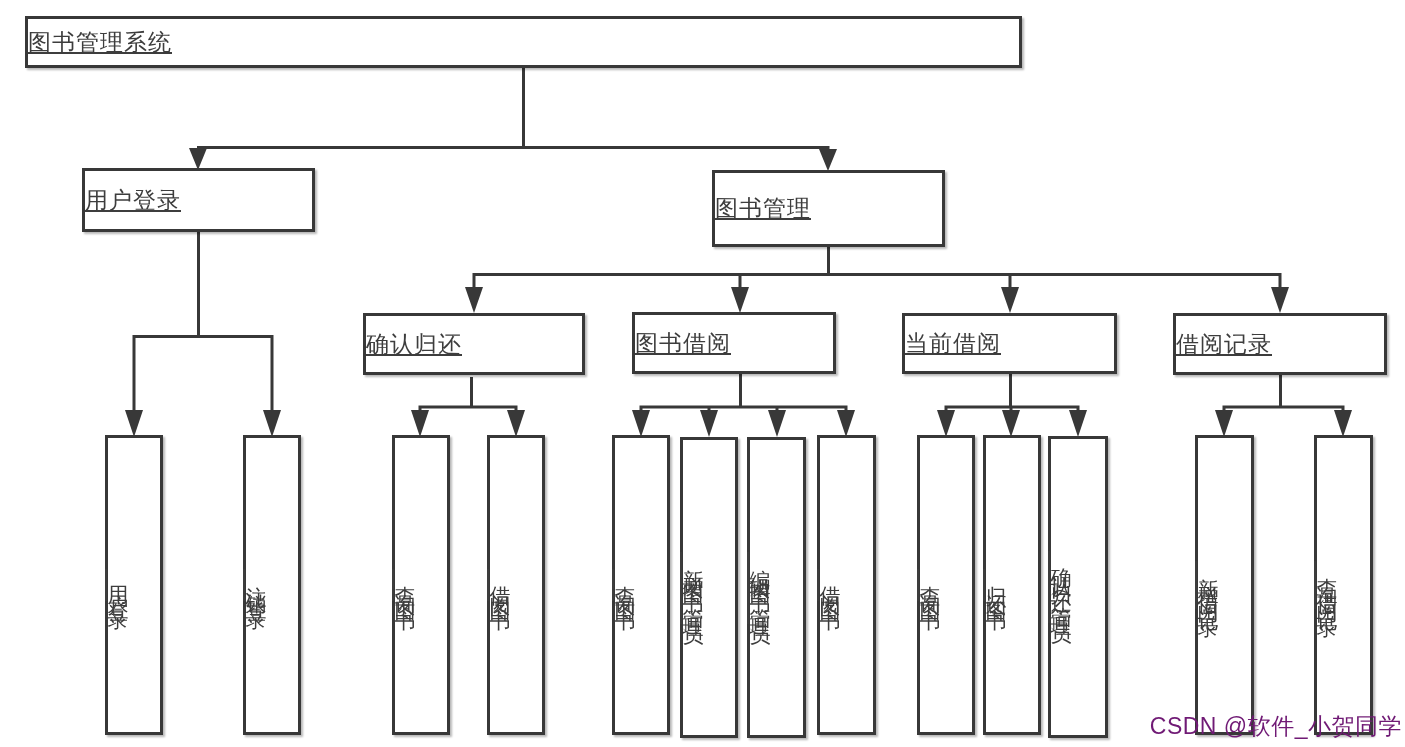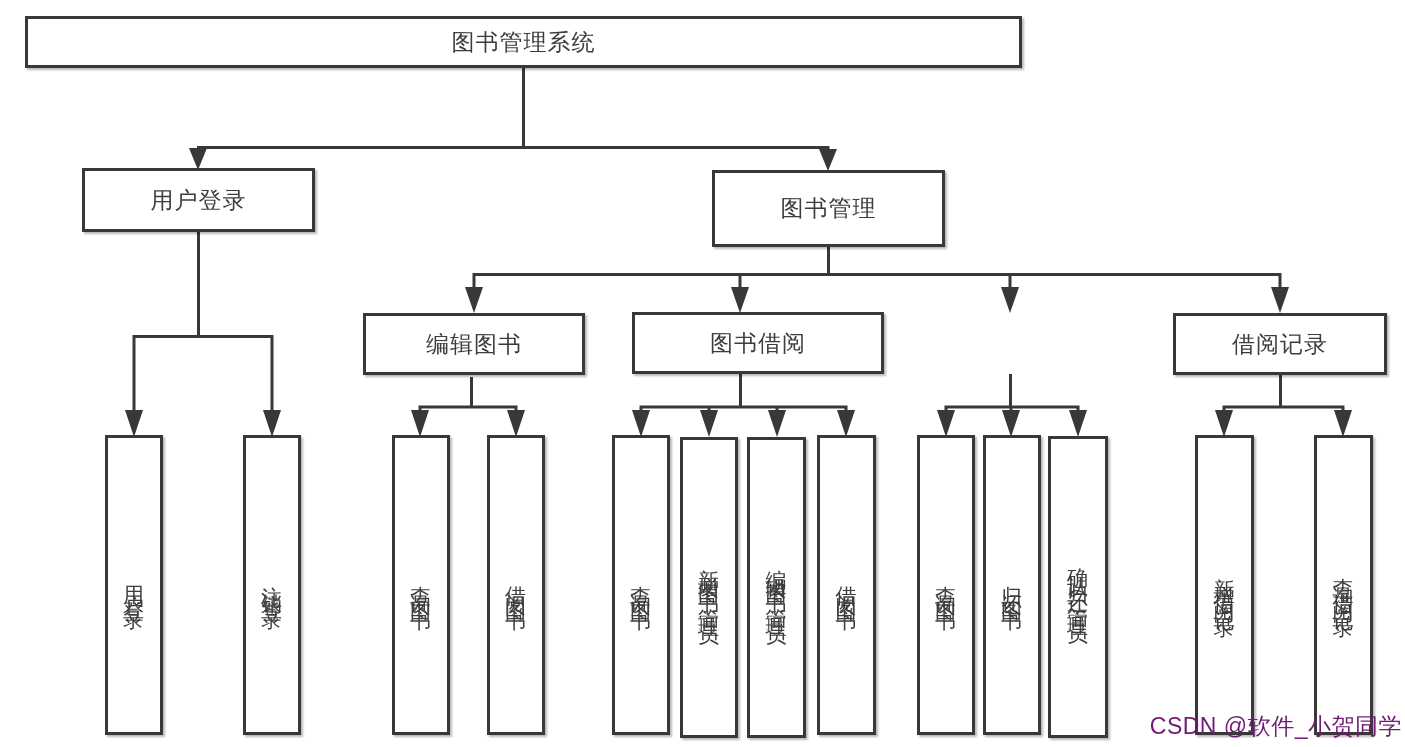--- a/index.html
+++ b/index.html
@@ -4,22 +4,22 @@
 <style>
   html,body{margin:0;padding:0;background:#ffffff;}
   .canvas{
     position:relative;width:1405px;height:747px;background:#ffffff;overflow:hidden;
     font-family:"Liberation Sans","DejaVu Sans",sans-serif;
   }
   .edges{position:absolute;left:0;top:0;z-index:1;}
   .box{
     position:absolute;box-sizing:border-box;background:#ffffff;
     border:3px solid #383838;box-shadow:2px 2px 2px rgba(0,0,0,0.28);
-    display:flex;align-items:center;justify-content:center;
-    color:#3d3d3d;z-index:2;
+    display:flex;align-items:center;
+    color:#3d3d3d;z-index:2;text-decoration:underline;
   }
   .hlabel{font-size:23px;letter-spacing:1px;white-space:nowrap;}
   .vbox span{
     writing-mode:vertical-rl;text-orientation:mixed;
     font-size:21px;letter-spacing:8px;line-height:1;white-space:nowrap;
   }
   .watermark{
     position:absolute;right:3px;top:711px;z-index:5;
     font-size:23px;color:#701a75;letter-spacing:0.5px;white-space:nowrap;
   }
@@ -73,24 +73,27 @@
   </div>
 
   <div class="box" style="left:82px;top:168px;width:233px;height:64px">
     <span class="hlabel">用户登录</span>
   </div>
   <div class="box" style="left:712px;top:170px;width:233px;height:77px">
     <span class="hlabel">图书管理</span>
   </div>
 
   <div class="box" style="left:363px;top:313px;width:222px;height:62px">
-    <span class="hlabel">编辑图书</span>
+    <span class="hlabel">确认归还</span>
   </div>
-  <div class="box" style="left:632px;top:312px;width:252px;height:62px">
+  <div class="box" style="left:632px;top:312px;width:204px;height:62px">
     <span class="hlabel">图书借阅</span>
+  </div>
+  <div class="box" style="left:902px;top:313px;width:215px;height:61px">
+    <span class="hlabel">当前借阅</span>
   </div>
   <div class="box" style="left:1173px;top:313px;width:214px;height:62px">
     <span class="hlabel">借阅记录</span>
   </div>
 
   <div class="box vbox" style="left:105px;top:435px;width:58px;height:300px">
     <span>用户登录</span>
   </div>
   <div class="box vbox" style="left:243px;top:435px;width:58px;height:300px">
     <span>注销登录</span>

